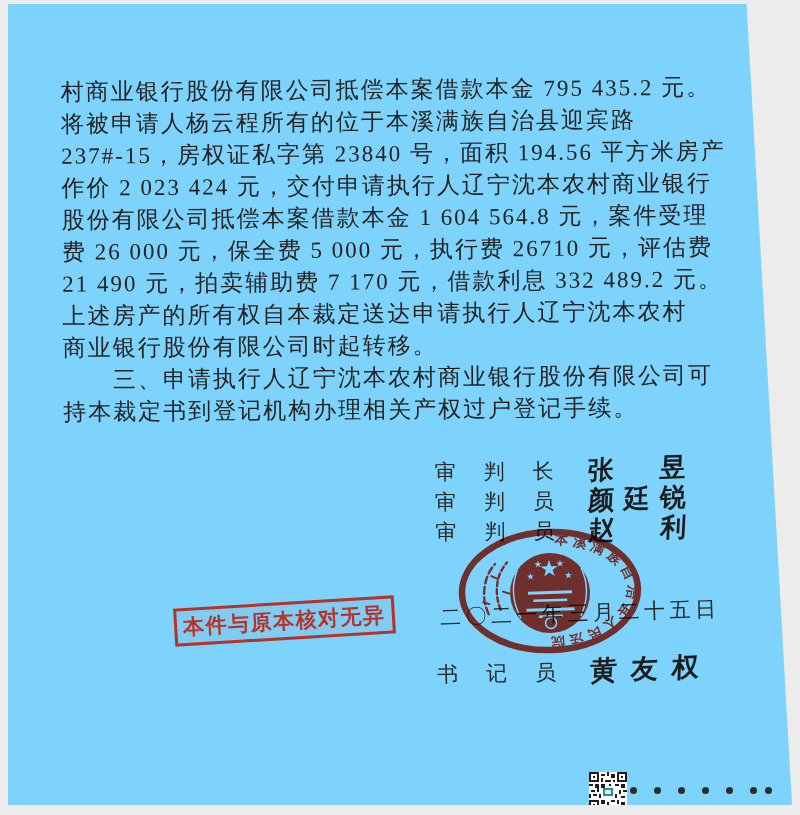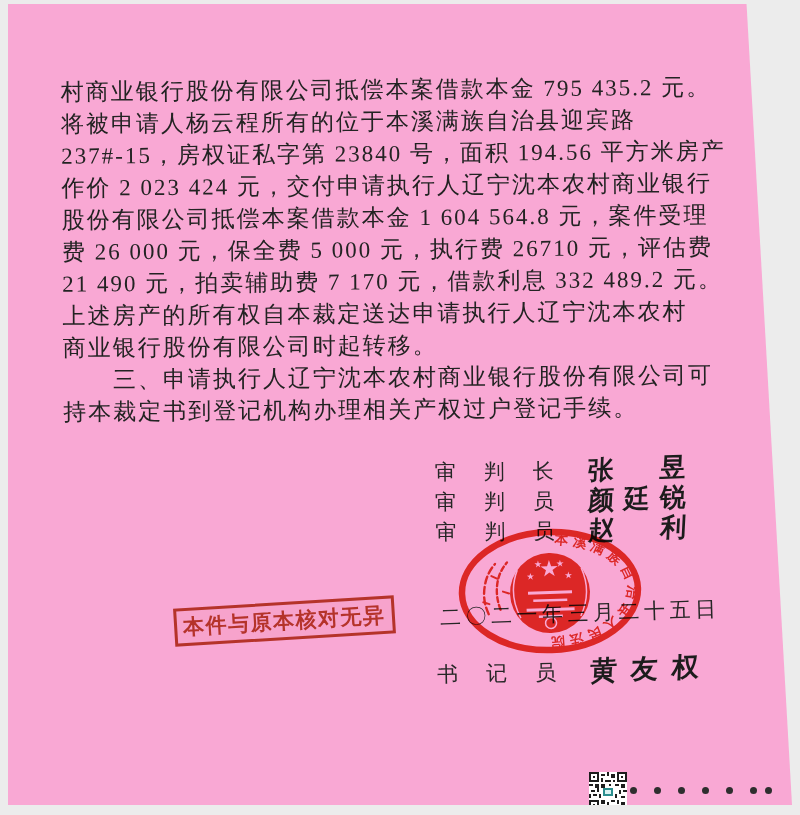--- a/index.html
+++ b/index.html
@@ -3,21 +3,21 @@
 <meta charset="utf-8">
 <style>
   html,body{margin:0;padding:0;}
   body{
     width:800px;height:815px;position:relative;overflow:hidden;
     background:#ececec;
     font-family:"Liberation Serif","DejaVu Serif",serif;
   }
   .paper{
     position:absolute;left:8px;top:4px;width:784px;height:801px;
-    background:#f9a8d4;
+    background:#7dd3fc;
     clip-path:polygon(0 0, 94.2% 0, 100% 100%, 0 100%);
     box-shadow:0 0 4px rgba(0,0,0,.18);
   }
   .paper-inner{position:absolute;left:0;top:0;width:100%;height:100%;}
   
   .body-text{
     position:absolute;left:54px;top:70px;width:692px;
     font-size:23px;line-height:32px;color:#232323;
     letter-spacing:2px;transform:rotate(-0.45deg);
   }

